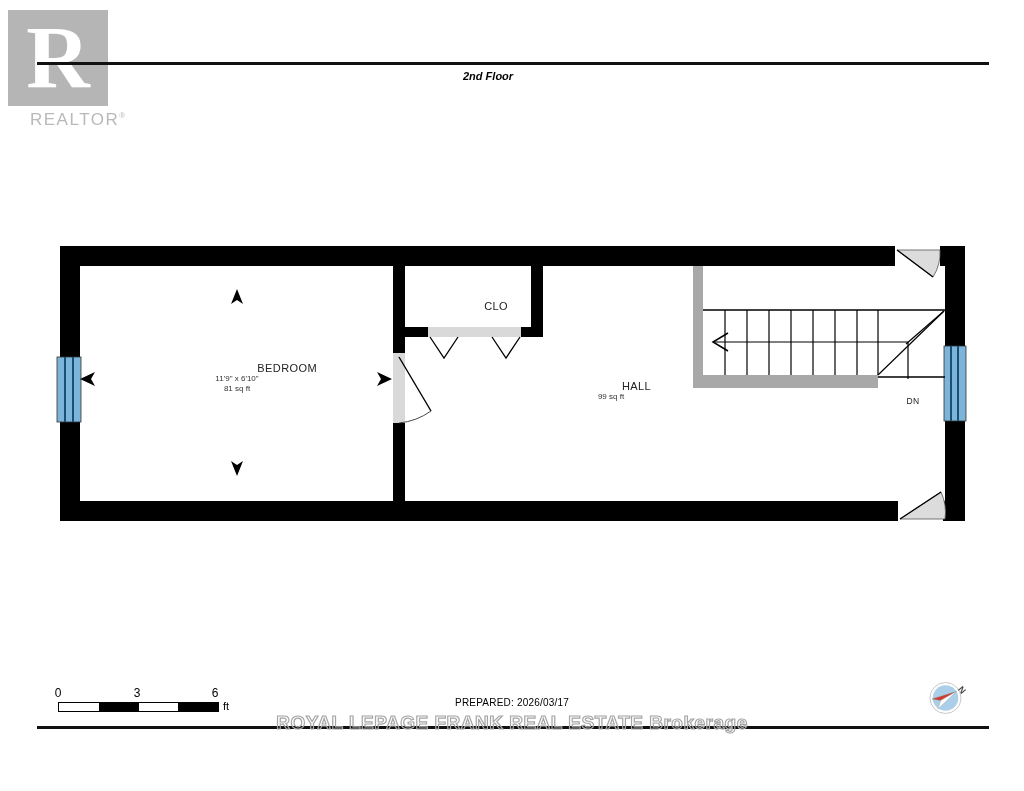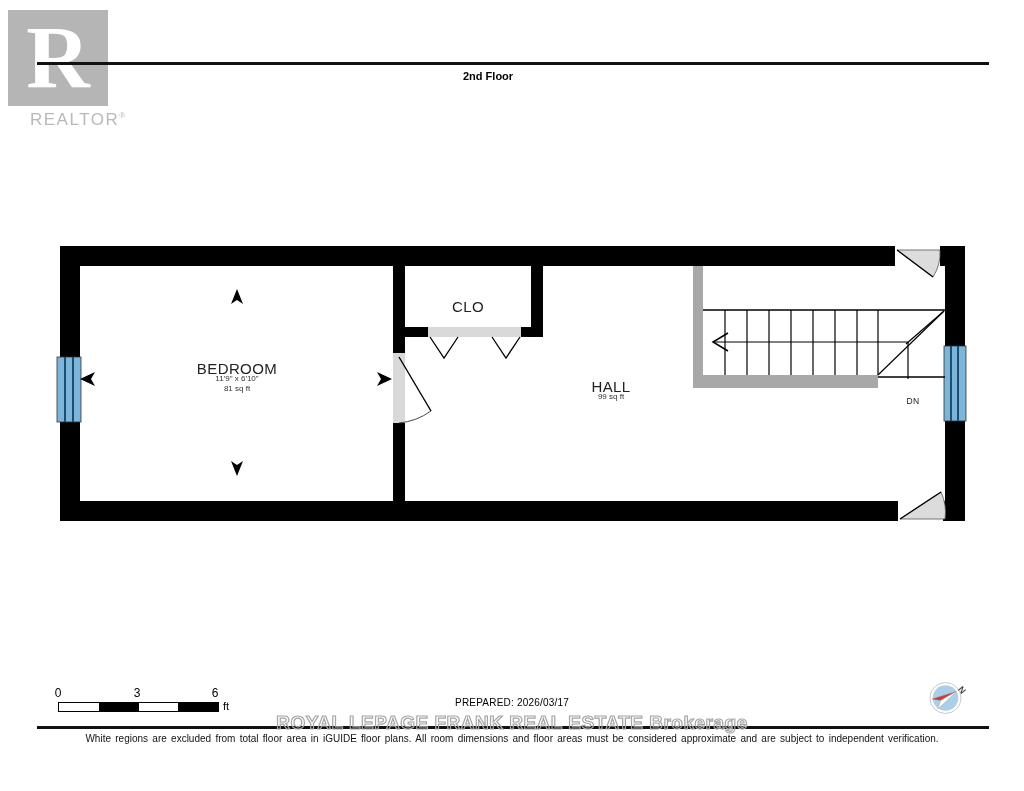--- a/index.html
+++ b/index.html
@@ -11,27 +11,27 @@
             display:flex;align-items:center;justify-content:center;z-index:1;}
   .logo-r{font-family:"Liberation Serif",serif;font-weight:700;font-size:88px;line-height:88px;color:#fff;}
   .logo-word{position:absolute;left:7px;top:110px;font-size:17px;letter-spacing:1.5px;color:#b9b9b9;z-index:1;margin-left:23px;}
   .logo-word sup{font-size:8px;}
   .page-title{position:absolute;left:0;right:0;top:33px;text-align:center;
               font-size:21px;font-weight:700;letter-spacing:.2px;}
   .rule{position:absolute;left:37px;width:952px;height:3px;background:#111;}
   .rule-top{top:62px;z-index:2;}
   .rule-bottom{top:726px;z-index:4;}
   .subhdr{position:absolute;left:463px;top:70px;display:flex;gap:12px;font-size:11px;z-index:2;}
-  .floor-label{font-weight:700;white-space:nowrap;}
+  .floor-label{font-weight:700;white-space:nowrap;font-style:italic;}
   .areas div{line-height:16px;white-space:nowrap;}
 
   
   .plan-svg{position:absolute;left:40px;top:240px;z-index:1;}
   .room-label{position:absolute;z-index:3;text-align:center;color:#222;}
-  .room-label .rname{font-size:15px;letter-spacing:.4px;line-height:11px;}
+  .room-label .rname{font-size:11px;letter-spacing:.4px;line-height:11px;text-align:right;}
   .room-label .rdims,.room-label .rarea{font-size:8px;line-height:10px;color:#333;}
   .lbl-bedroom{left:157px;top:363px;width:160px;}
   .lbl-clo{left:428px;top:301px;width:80px;}
   .lbl-hall{left:571px;top:381px;width:80px;}
   .lbl-dn{left:893px;top:396px;width:40px;font-size:8.5px;letter-spacing:.4px;color:#222;}
 
   
   .tick{position:absolute;top:686px;width:12px;text-align:center;font-size:12px;}
   .tick-0{left:52px;} .tick-3{left:131px;} .tick-6{left:209px;}
   .scalebar{position:absolute;left:58px;top:702px;width:159px;height:8px;border:1px solid #000;
@@ -181,15 +181,14 @@
   <svg class="compass" width="44" height="40" viewBox="923 679 44 40" xmlns="http://www.w3.org/2000/svg">
     <circle cx="943.5" cy="698" r="15.5" fill="#fff" stroke="#c8c8c8" stroke-width="1"></circle>
     <circle cx="943.5" cy="698" r="12.8" fill="#abcfe9"></circle>
     <polygon points="954.3,691.5 930,699 938.7,700.5" fill="#d23b2e" stroke="#888" stroke-width="0.4"></polygon>
     <polygon points="954.3,691.5 938.7,700.5 936,709" fill="#fff" stroke="#999" stroke-width="0.4"></polygon>
     <text x="957" y="692" font-size="9" font-weight="bold" fill="#444" font-family="Liberation Sans, sans-serif" transform="rotate(50 959 689)">N</text>
   </svg>
 
   <div class="watermark">ROYAL LEPAGE FRANK REAL ESTATE Brokerage</div>
   <div class="rule rule-bottom"></div>
-  <div class="disclaimer">White regions are excluded from total floor area in iGUIDE floor plans. All room dimensions and floor areas must be considered approximate and are subject to independent verification.</div>
 
 </div>
 
 </body></html>

